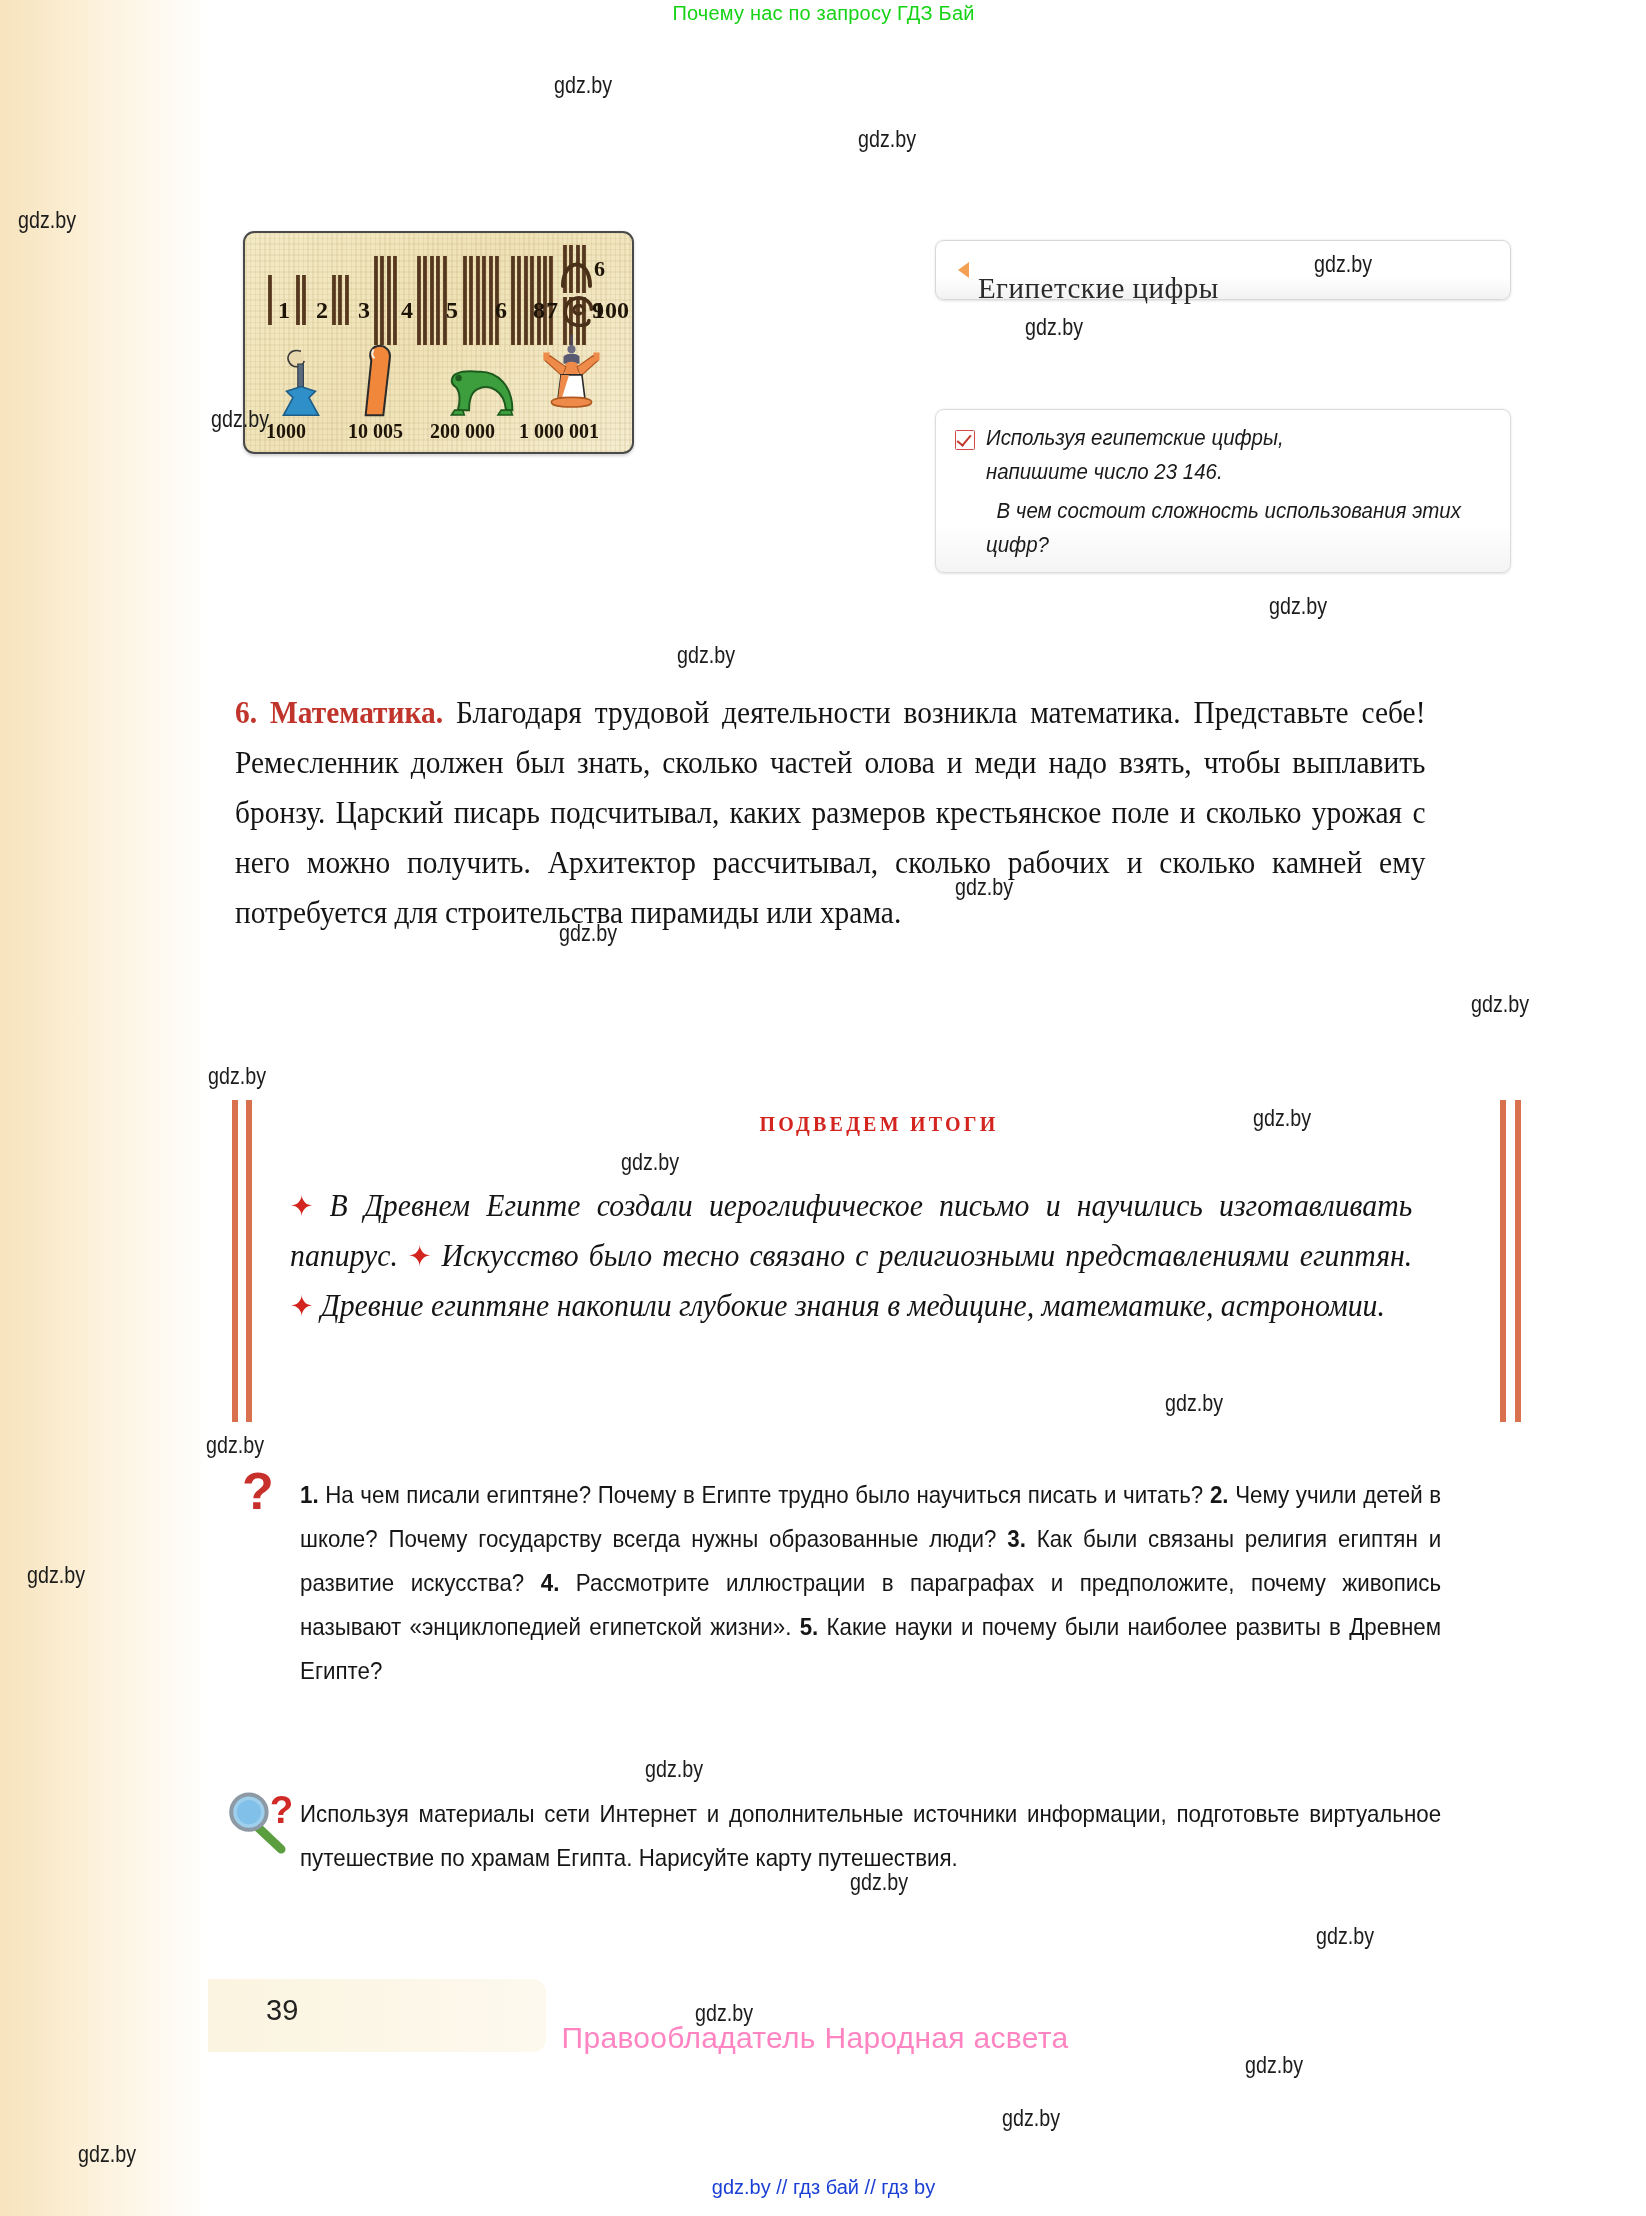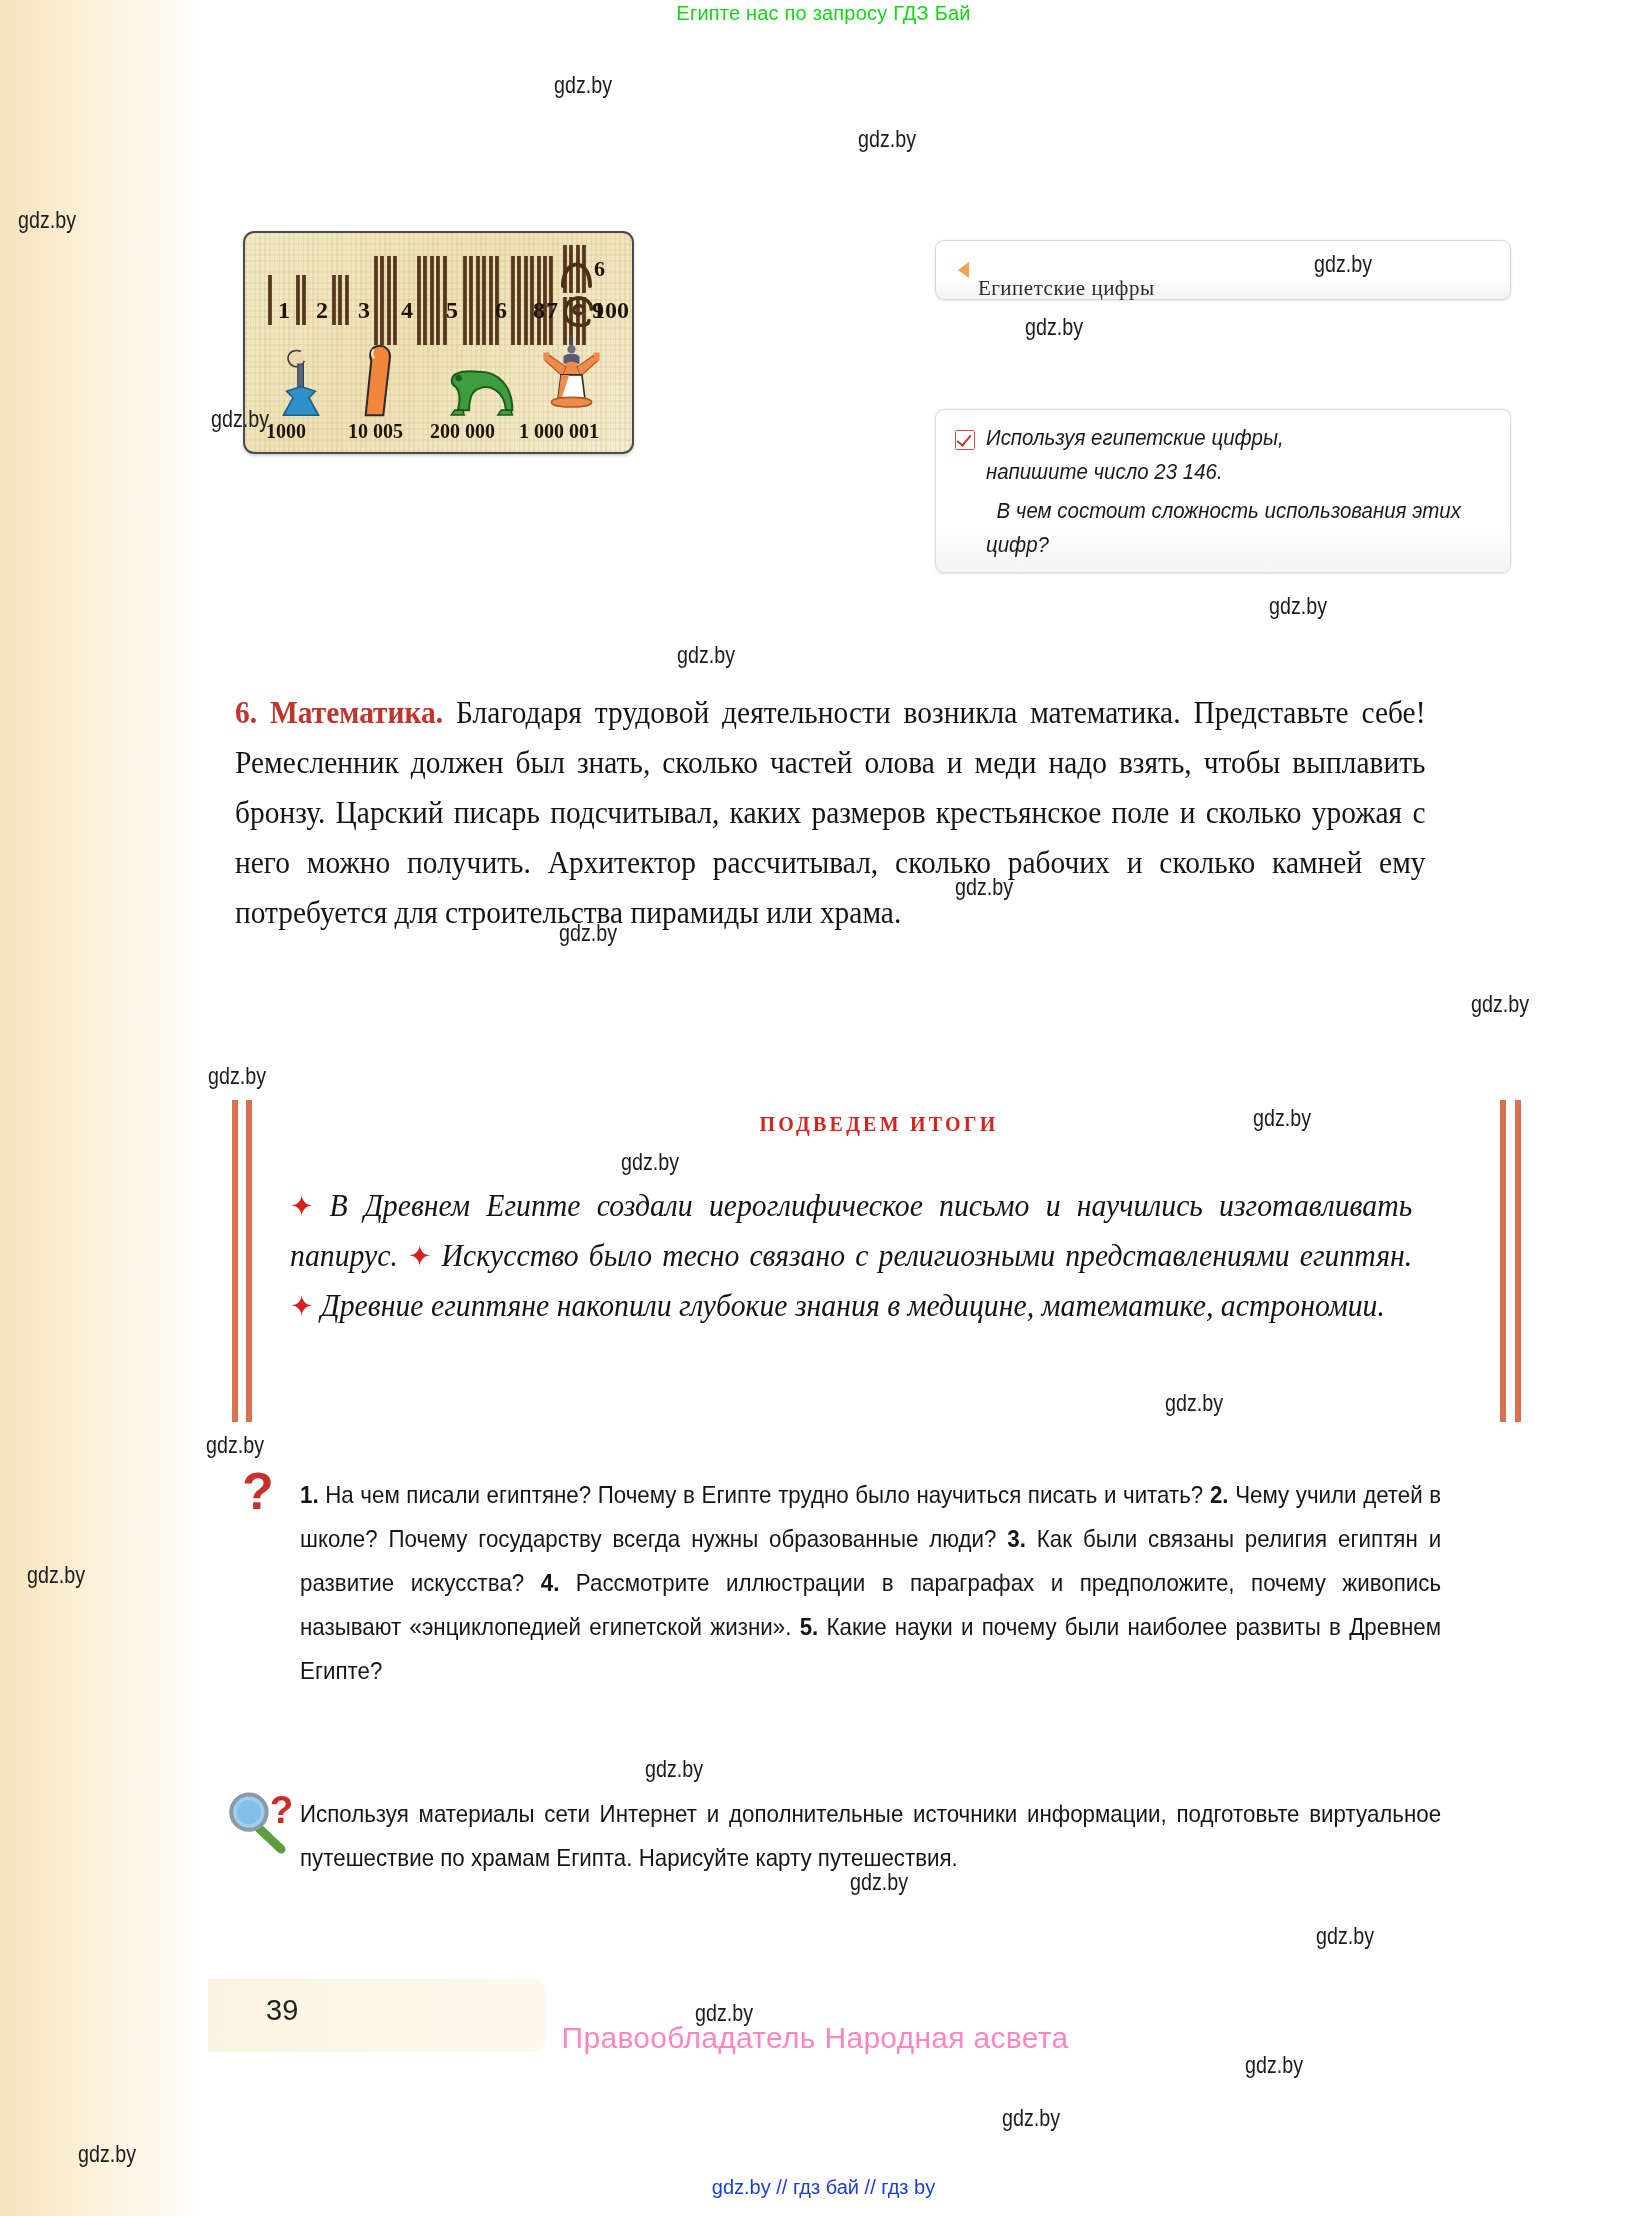--- a/index.html
+++ b/index.html
@@ -58,21 +58,21 @@
     background:linear-gradient(to bottom,#ffffff 0%,#ffffff 62%,#f2f2f2 100%);
     border:0.8px solid #d8d8d8;border-radius:8.9px;
     box-shadow:0 0.8px 2.4px rgba(0,0,0,.13);
     display:flex;align-items:center;
   }
   .cap-arrow{
     width:0;height:0;margin-left:22px;margin-right:8.9px;
     border-top:8.9px solid transparent;border-bottom:8.9px solid transparent;
     border-right:11.3px solid #f2a052;
   }
-  .cap-text{font-family:"Liberation Serif", serif;font-size:21px;color:#2b2b2b;
+  .cap-text{font-family:"Liberation Serif", serif;font-size:29px;color:#2b2b2b;
             letter-spacing:0.5px;margin-top:36px;}
 
   .task-box{
     position:absolute;left:935px;top:409px;width:574px;height:162px;
     background:linear-gradient(to bottom,#ffffff 0%,#ffffff 70%,#f4f4f4 100%);
     border:0.8px solid #dcdcdc;border-radius:8.9px;
     box-shadow:0 0.8px 2.4px rgba(0,0,0,.12);
   }
   .chk{
     position:absolute;left:19.3px;top:20px;width:17.7px;height:17.7px;
@@ -162,21 +162,21 @@
   .bottomlinks{
     position:absolute;left:0;top:2176px;width:1647px;text-align:center;
     font-family:"Liberation Sans", sans-serif;font-size:20px;color:#1a3fd4;
   }
 </style>
 </head>
 <body>
 
 <div class="edge-strip"></div>
 
-<div class="promo">Египте нас по запросу ГДЗ Бай</div>
+<div class="promo">Почему нас по запросу ГДЗ Бай</div>
 
 <div class="fig">
   <div class="fig-inner">
 
     <div class="tally" style="left:22.6px;top:42px;height:50px;">
         <i style="height:50px"></i>
       </div>
     <span class="dig" style="left:33px;top:64px;">1</span>
 
     <div class="tally" style="left:51px;top:42px;height:50px;">

